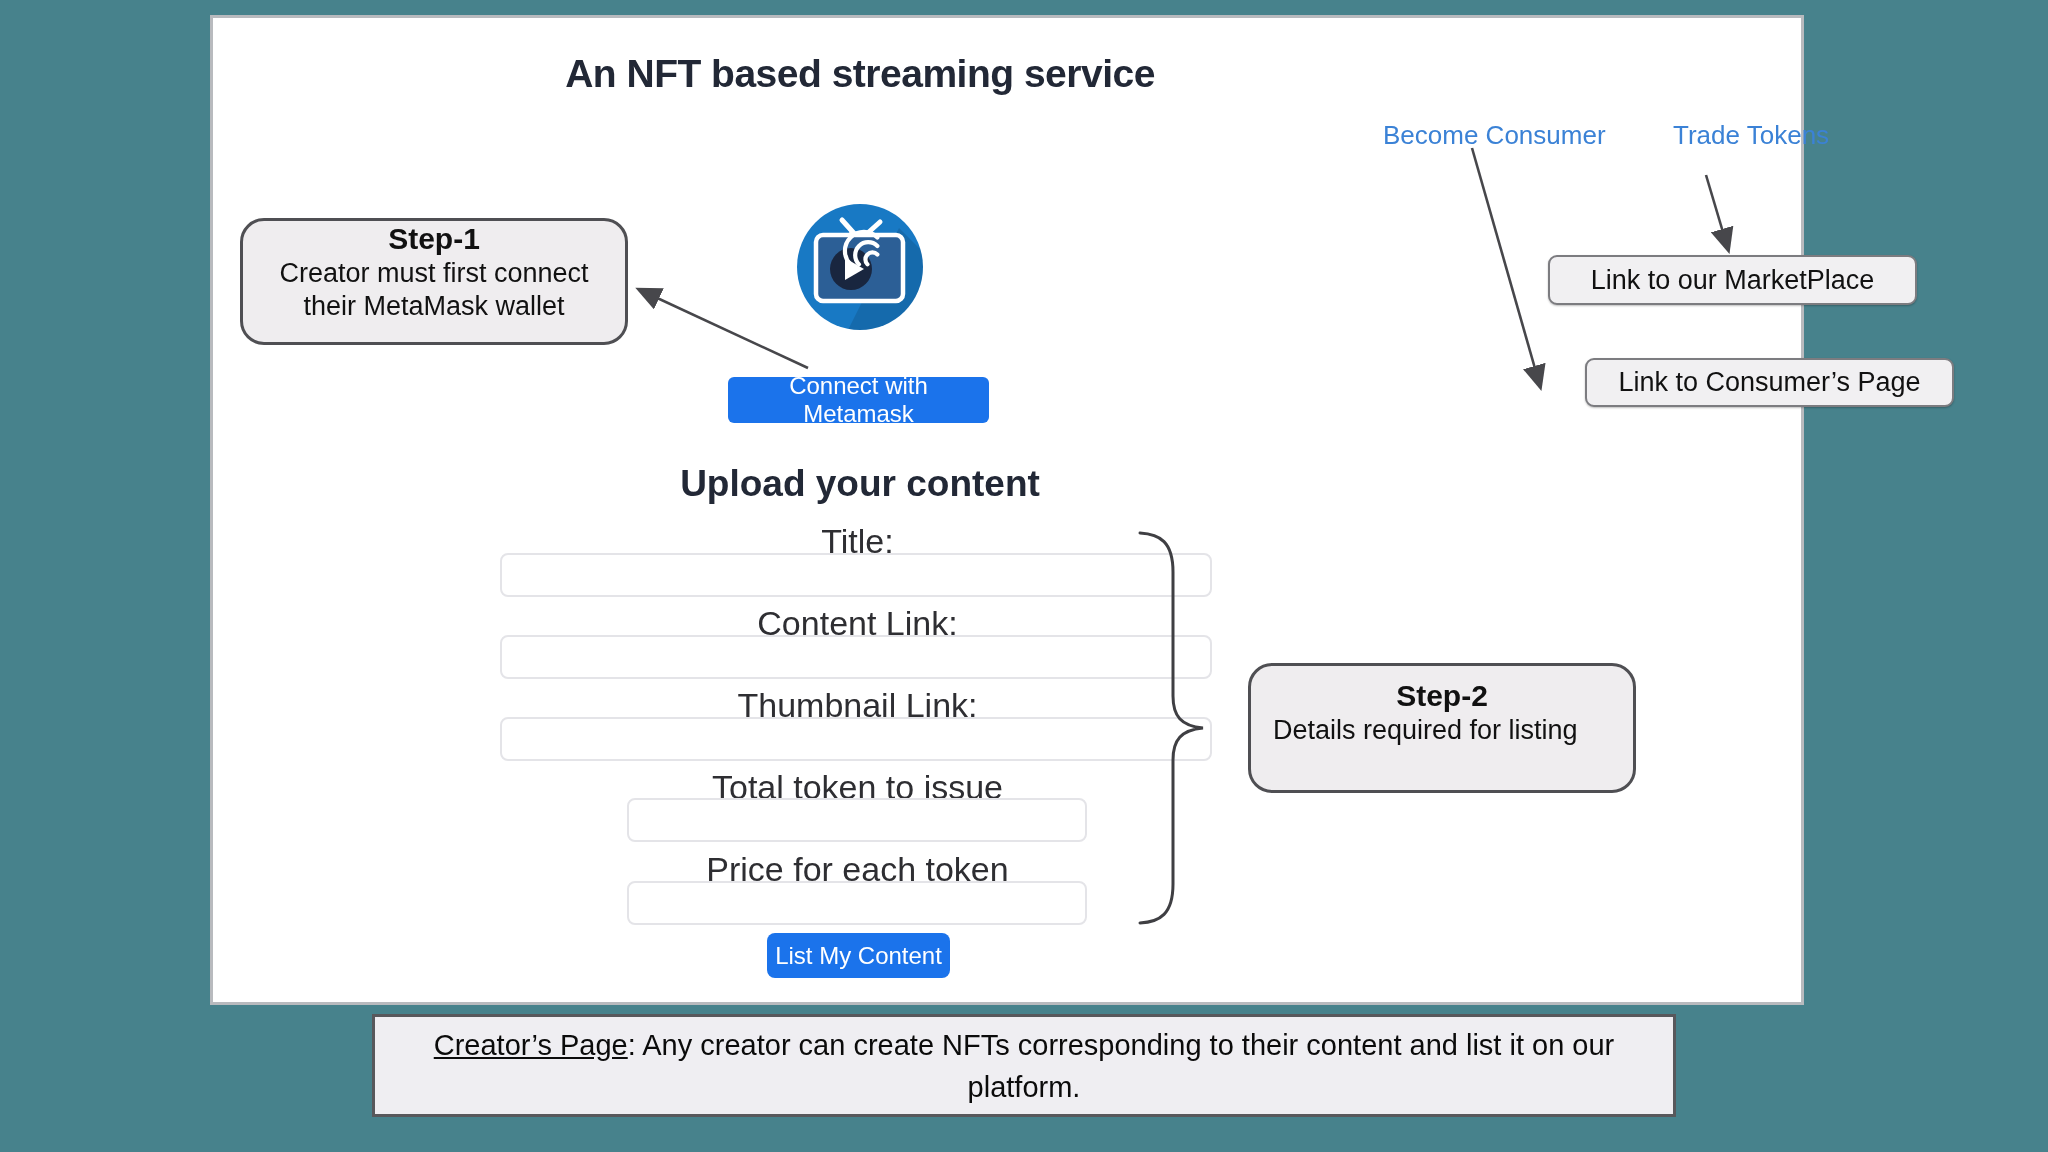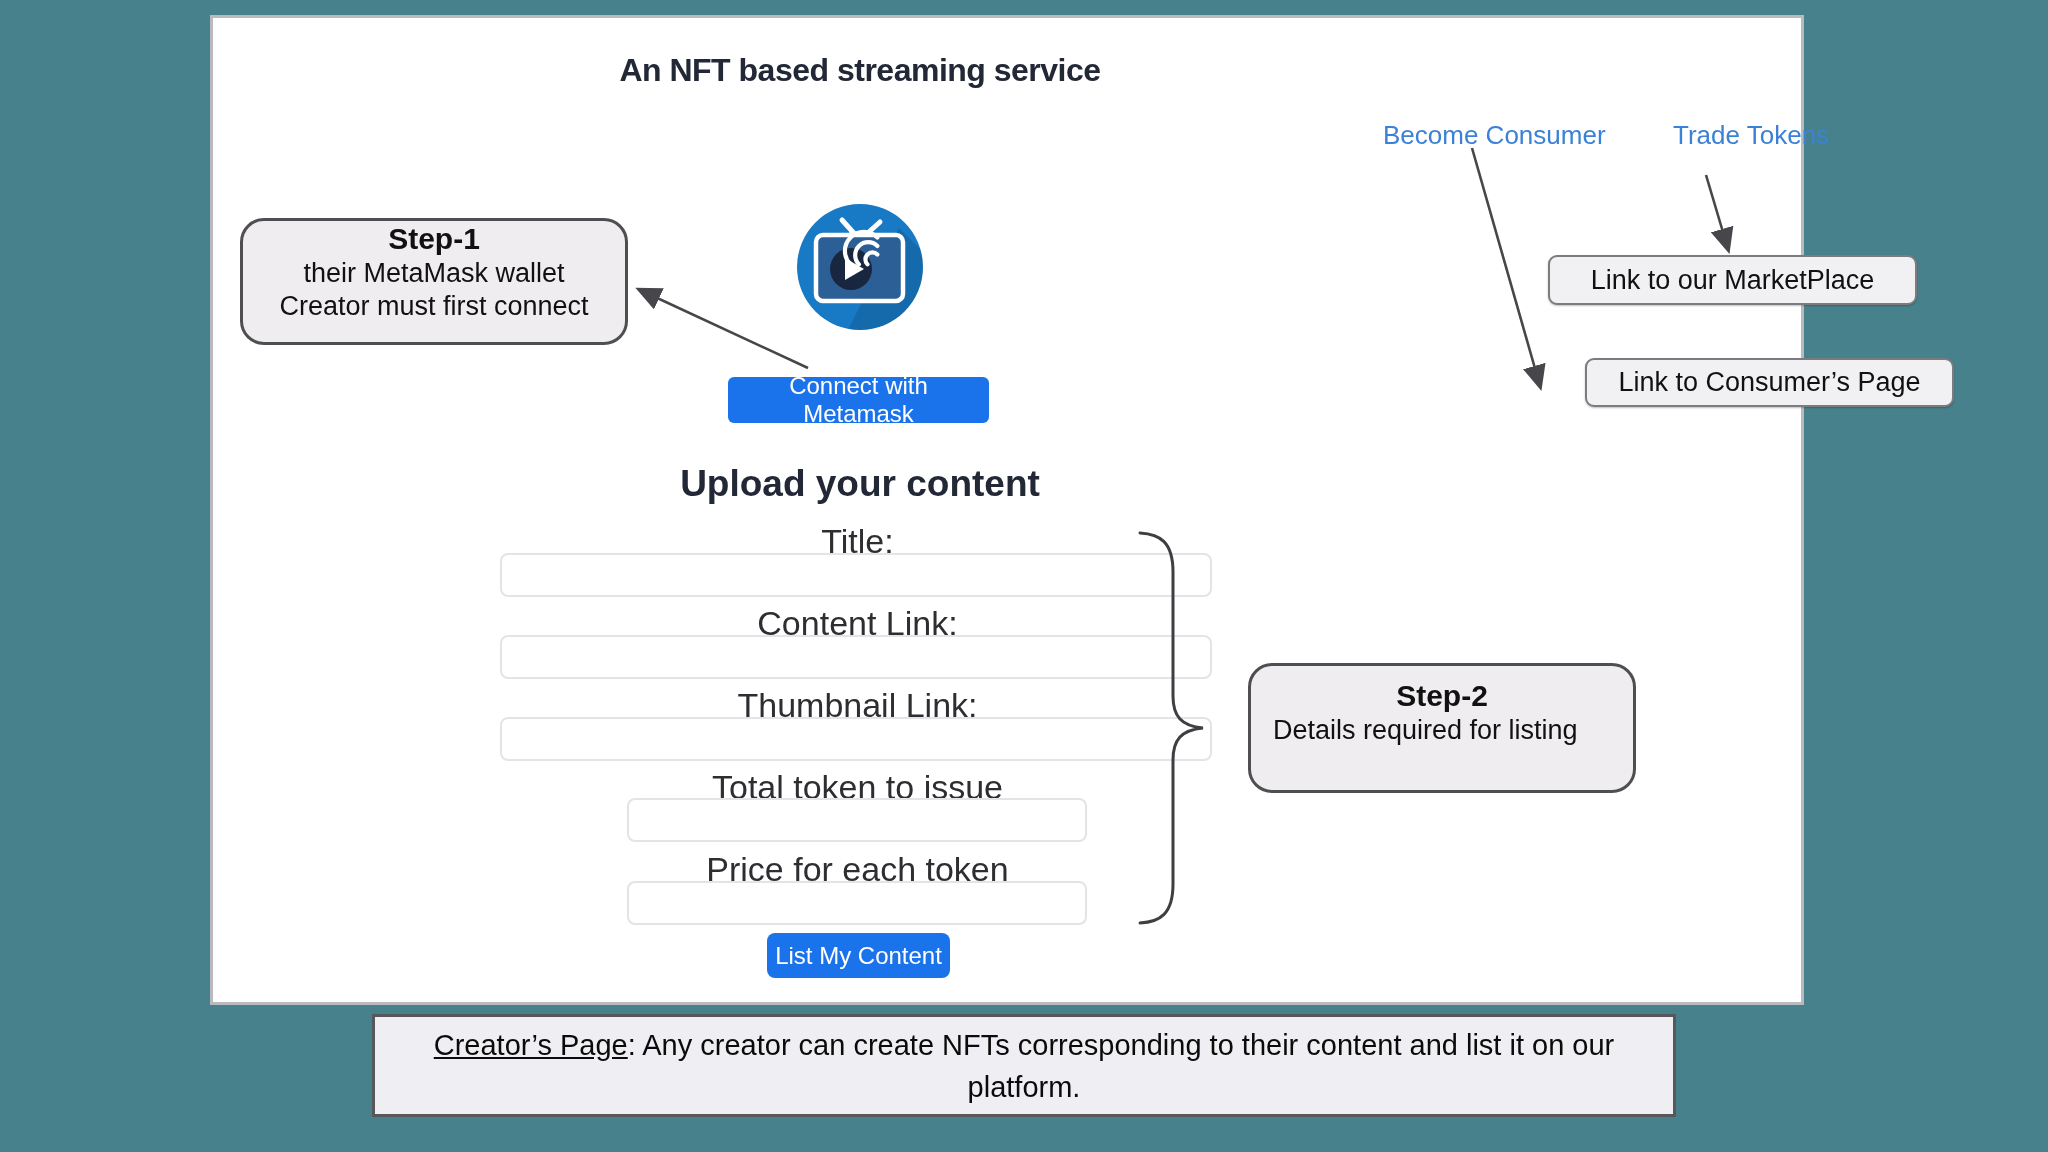--- a/index.html
+++ b/index.html
@@ -7,21 +7,21 @@
     width:2048px;height:1152px;position:relative;overflow:hidden;
     background:#47828C;
     font-family:"Liberation Sans","DejaVu Sans",sans-serif;
   }
   .card{
     position:absolute;left:210px;top:15px;width:1594px;height:990px;
     background:#ffffff;border:3px solid #b8babe;box-sizing:border-box;
   }
   .page-title{
     position:absolute;left:470px;top:52px;width:780px;text-align:center;
-    font-size:32px;font-weight:bold;color:#222836;letter-spacing:-0.5px;
+    font-size:39px;font-weight:bold;color:#222836;letter-spacing:-0.5px;
   }
   .nav-link{
     position:absolute;font-size:26px;color:#3b82d6;cursor:pointer;white-space:nowrap;
   }
   #nav-become{left:1383px;top:120px;}
   #nav-trade{left:1673px;top:120px;}
   .logo-wrap{position:absolute;left:795px;top:202px;width:130px;height:130px;}
   .btn{
     position:absolute;background:#1b73eb;color:#ffffff;border:none;cursor:pointer;
     display:flex;align-items:center;justify-content:center;
@@ -124,22 +124,22 @@
 <input class="field-input input-wide" style="top: 553px;" value="">
 <input class="field-input input-wide" style="top: 635px;" value="">
 <input class="field-input input-wide" style="top: 717px;" value="">
 <input class="field-input input-narrow" style="top: 798px;" value="">
 <input class="field-input input-narrow" style="top: 881px;" value="">
 
 <button class="btn" id="list-btn">List My Content</button>
 
 <div class="callout" id="step1-box">
   <div class="callout-title">Step-1</div>
+  <div class="callout-line">Creator must first connect</div>
   <div class="callout-line">their MetaMask wallet</div>
-  <div class="callout-line">Creator must first connect</div>
 </div>
 
 <div class="callout" id="step2-box">
   <div class="callout-title">Step-2</div>
   <div class="callout-line">Details required for listing</div>
 </div>
 
 <div class="link-box" id="marketplace-box">
   <span>Link to our MarketPlace</span>
 </div>

